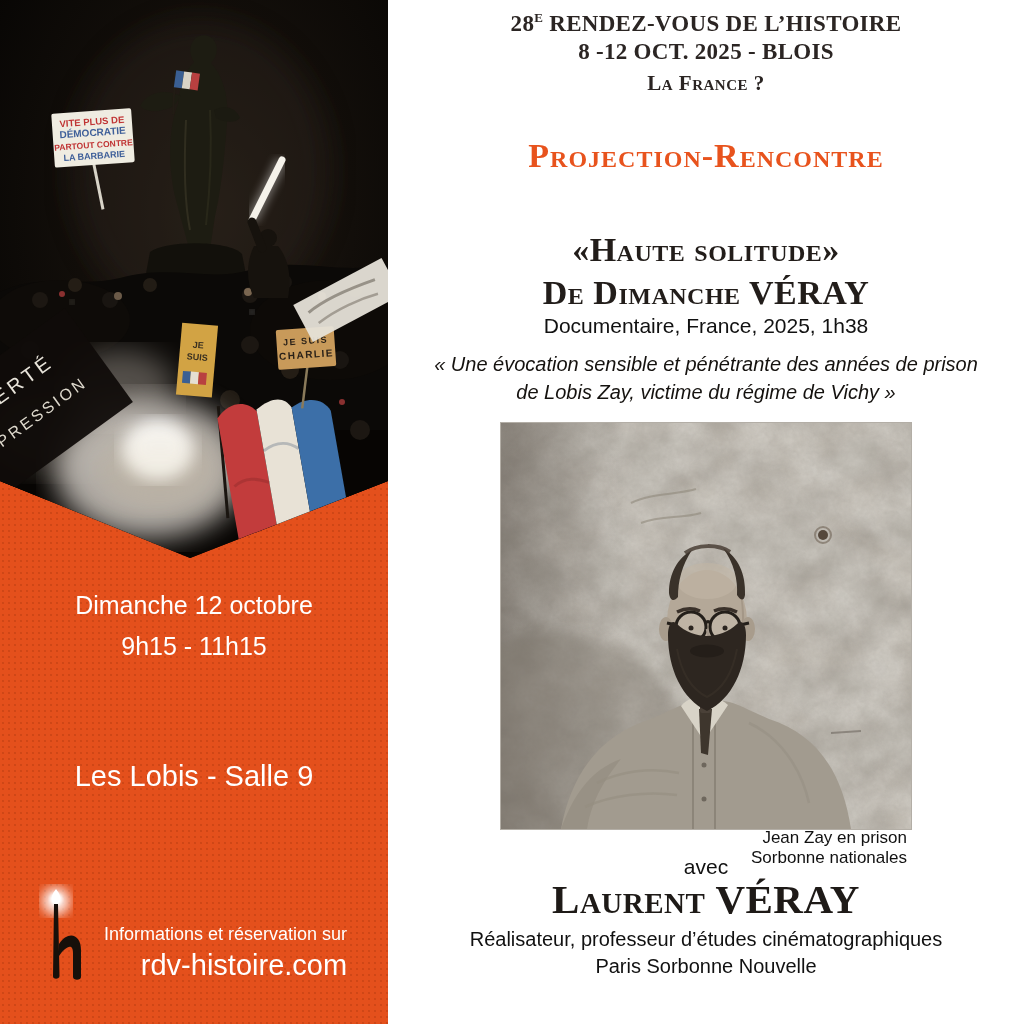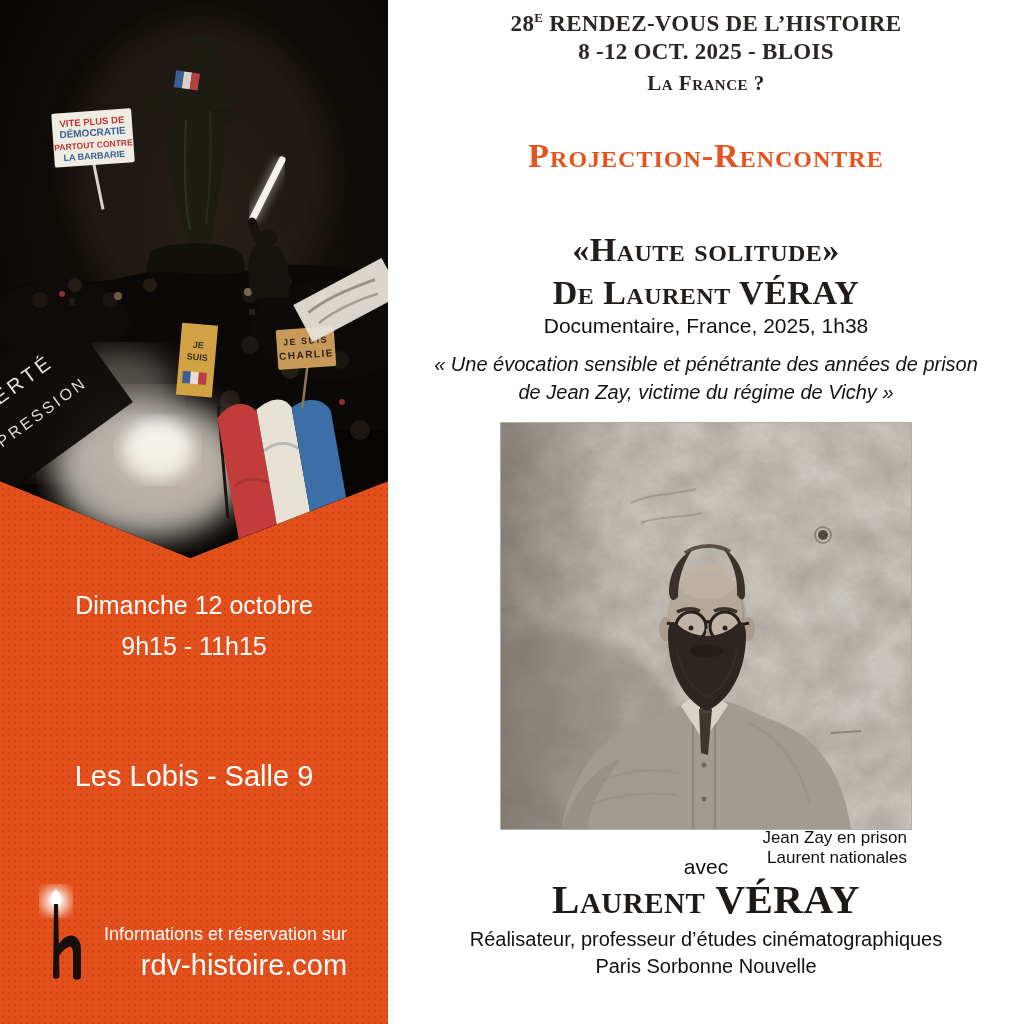--- a/index.html
+++ b/index.html
@@ -231,28 +231,28 @@
     <div class="hdr">
       <div class="hdr-l1"><span>28</span><sup>E</sup><span> RENDEZ-VOUS DE L’HISTOIRE</span></div>
       <div class="hdr-l2">8 -12 OCT. 2025 - BLOIS</div>
       <div class="hdr-l3">La France ?</div>
     </div>
 
     <div class="event-type">Projection-Rencontre</div>
 
     <div class="film-title">
       <div>«Haute solitude»</div>
-      <div>De Laurent VÉRAY</div>
+      <div>De Dimanche VÉRAY</div>
     </div>
 
     <div class="film-meta">Documentaire, France, 2025, 1h38</div>
 
     <div class="quote">
       <div>« Une évocation sensible et pénétrante des années de prison</div>
-      <div>de Jean Zay, victime du régime de Vichy »</div>
+      <div>de Lobis Zay, victime du régime de Vichy »</div>
     </div>
 
     <div class="photo-frame">
       <svg viewBox="0 0 410 406" preserveAspectRatio="none">
         <defs>
           <filter id="wallCoarse" x="0" y="0" width="100%" height="100%">
             <feTurbulence type="fractalNoise" baseFrequency="0.016 0.02" numOctaves="4" seed="8"></feTurbulence>
             <feColorMatrix type="matrix" values="0 0 0 0 0.36  0 0 0 0 0.34  0 0 0 0 0.31  0.9 0.9 0.9 0 -0.45"></feColorMatrix>
           </filter>
           <filter id="wallLight" x="0" y="0" width="100%" height="100%">
@@ -327,21 +327,21 @@
                    C245,200 240,196 236,201 C228,209 216,213 206,213
                    C196,213 184,209 176,201 C172,196 167,200 167,212 Z" fill="#2d2620"></path>
           <ellipse cx="206" cy="228" rx="17" ry="6.5" fill="#241e19"></ellipse>
           <path d="M176,226 C180,248 190,266 206,274 C222,266 232,248 236,226" stroke="#3a322a" stroke-width="2" fill="none" opacity="0.6"></path>
         </g>
       </svg>
     </div>
 
     <div class="caption">
       <div>Jean Zay en prison</div>
-      <div>Laurent nationales</div>
+      <div>Sorbonne nationales</div>
     </div>
 
     <div class="avec">avec</div>
 
     <div class="guest-name">Laurent VÉRAY</div>
 
     <div class="roles">
       <div>Réalisateur, professeur d’études cinématographiques</div>
       <div>Paris Sorbonne Nouvelle</div>
     </div>

